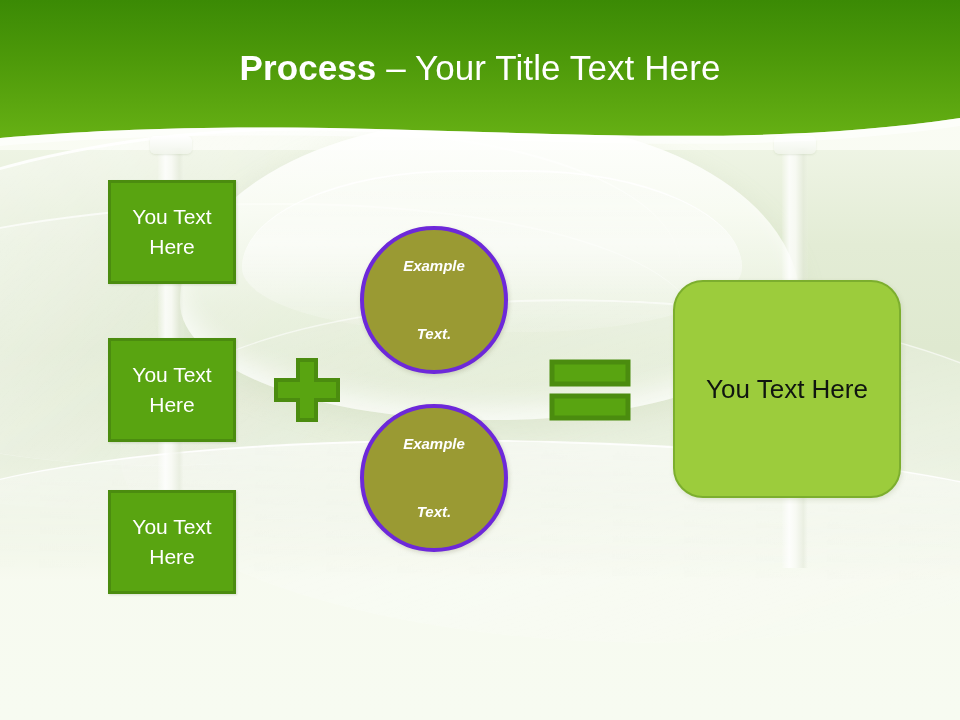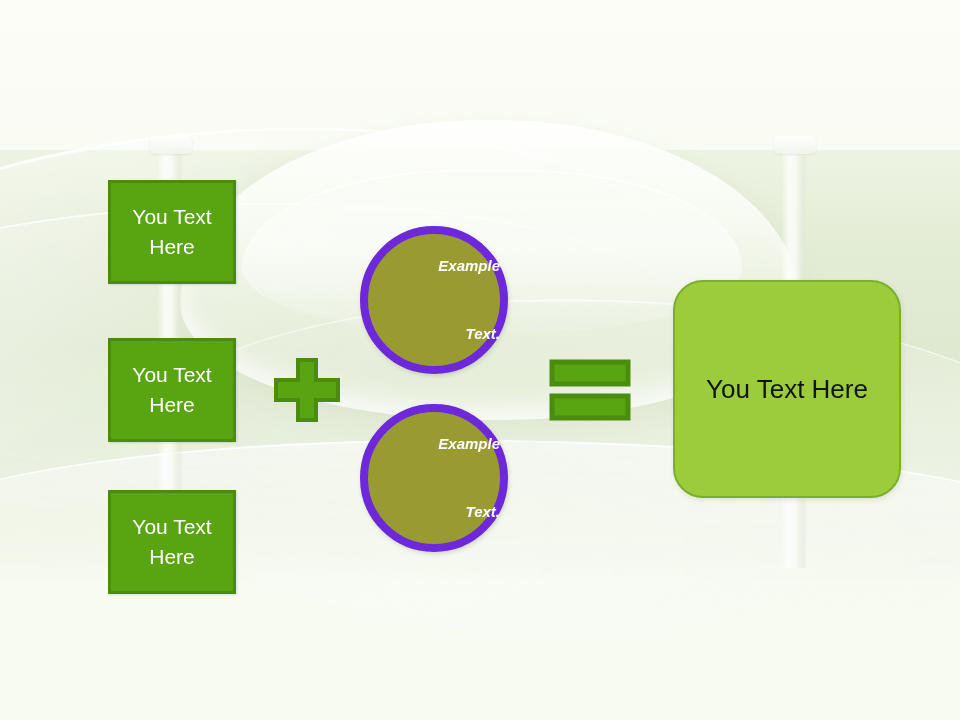--- a/index.html
+++ b/index.html
@@ -216,25 +216,25 @@
   .box-1 { left: 108px; top: 180px; }
   .box-2 { left: 108px; top: 338px; }
   .box-3 { left: 108px; top: 490px; }
 
   .circle {
     position: absolute;
     width: 148px;
     height: 148px;
     border-radius: 50%;
     background: #9a9a33;
-    border: 8px solid #6d28d9;
+    border: 4px solid #6d28d9;
     box-sizing: border-box;
     display: flex;
     flex-direction: column;
-    align-items: flex-end;
+    align-items: center;
     justify-content: center;
     text-align: center;
     color: #ffffff;
     font-size: 15px;
     font-weight: bold;
     font-style: italic;
     line-height: 1.6;
     box-shadow: 1px 2px 4px rgba(110,110,70,0.25);
     gap: 44px;
   }
@@ -290,20 +290,38 @@
   <div class="ribbon ribbon-c"></div>
   <div class="ribbon ribbon-d"></div>
 
   <div class="post post-left">
     <div class="post-cap"></div>
   </div>
   <div class="post post-right">
     <div class="post-cap"></div>
   </div>
 
+  <div class="header">
+    <svg width="960" height="160" viewBox="0 0 960 160" xmlns="http://www.w3.org/2000/svg">
+      <defs>
+        <linearGradient id="hdrGrad" x1="0" y1="0" x2="0" y2="1">
+          <stop offset="0%" stop-color="#3b8a05"></stop>
+          <stop offset="45%" stop-color="#4e9a0a"></stop>
+          <stop offset="100%" stop-color="#66b014"></stop>
+        </linearGradient>
+      </defs>
+      <path d="M0,0 L960,0 L960,118 C760,148 560,132 330,128 C200,126 90,130 0,138 Z" fill="url(#hdrGrad)"></path>
+      <path d="M0,138 C90,130 200,126 330,128 C560,132 760,148 960,118 L960,126
+               C760,156 560,140 330,136 C200,134 90,138 0,146 Z" fill="#ffffff" opacity="0.55"></path>
+    </svg>
+
+    <div class="title">
+      <span class="t-bold">Process</span><span class="t-reg"> – Your Title Text Here</span>
+    </div>
+  </div>
 
   <div class="box box-1">
     <span>You Text Here</span>
   </div>
   <div class="box box-2">
     <span>You Text Here</span>
   </div>
   <div class="box box-3">
     <span>You Text Here</span>
   </div>

